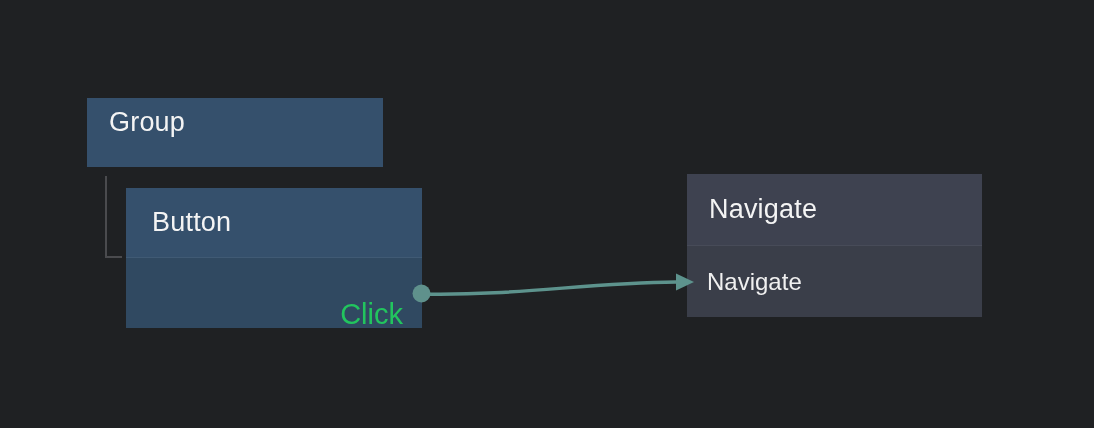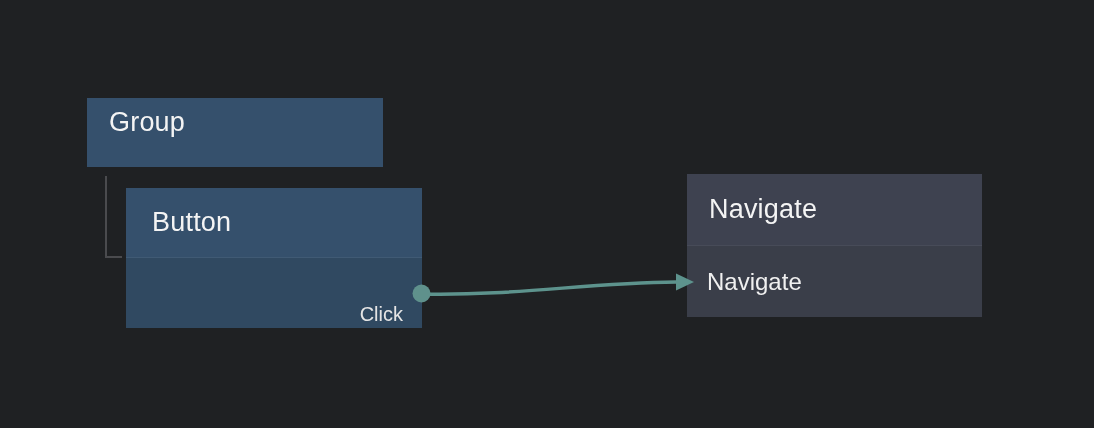--- a/index.html
+++ b/index.html
@@ -53,22 +53,22 @@
   .node-button .node-body {
     box-sizing: border-box;
     height: 70px;
     background: #304961;
     display: flex;
     align-items: center;
     justify-content: flex-end;
     padding: 0 19px;
   }
   .port-label {
-    font-size: 20px;
-    color: #e5e5e5;
+    font-size: 29px;
+    color: #22c55e;
     margin-top: 43px;
   }
   
   .node-navigate {
     left: 687px; top: 174px;
     width: 295px; height: 159px;
   }
   .node-navigate .node-header {
     height: 72px;
     background: #3e4250;

